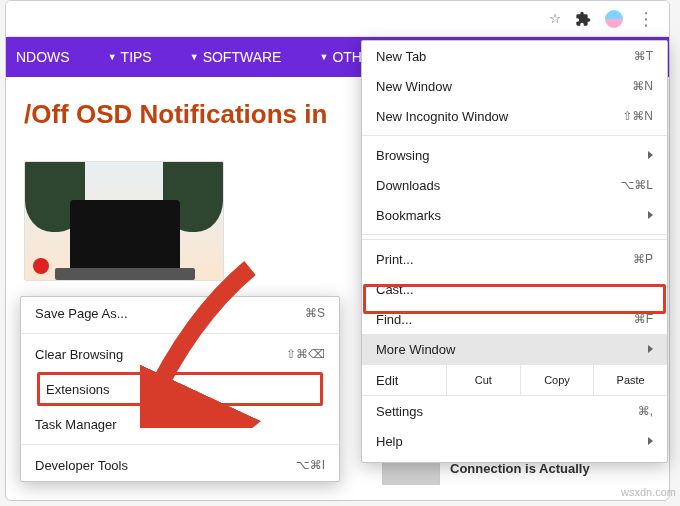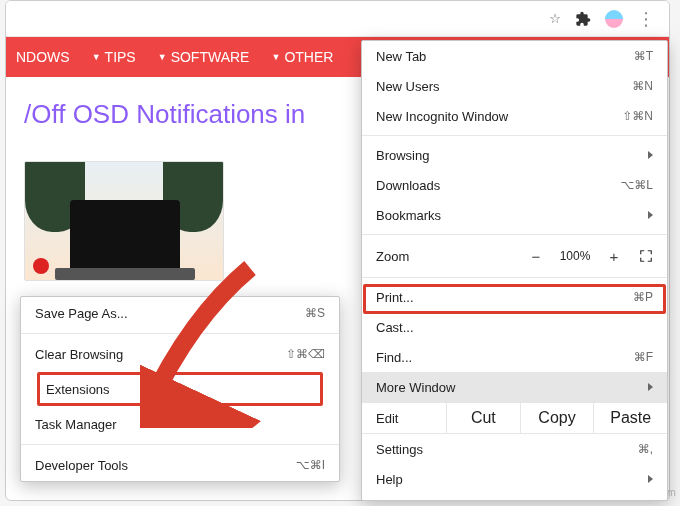--- a/index.html
+++ b/index.html
@@ -1,23 +1,23 @@
 <!DOCTYPE html>
 <html><head>
 <meta charset="utf-8">
 <style>
 *{box-sizing:border-box;margin:0;padding:0;font-family:-apple-system,BlinkMacSystemFont,"Segoe UI",sans-serif}
 body{width:680px;height:506px;background:#f5f5f5;position:relative;overflow:hidden;font-size:13px;color:#222}
 .frame{position:absolute;top:0;left:5px;right:10px;bottom:5px;background:#fff;border:1px solid #ccc;border-radius:6px;overflow:hidden}
 .toolbar{height:36px;background:#fff;display:flex;justify-content:flex-end;align-items:center;gap:14px;padding:0 14px;border-bottom:1px solid #e8e8e8}
 .toolbar-icon{display:flex;align-items:center;justify-content:center;color:#5f6368}
 .avatar{width:18px;height:18px;border-radius:50%;background:linear-gradient(180deg,#7bd6ff 50%,#ffaacc 50%)}
-.nav{height:40px;background:#ef4444;color:#fff;display:flex;align-items:center;gap:22px;padding-left:10px;font-size:14px}
+.nav{height:40px;background:#6d28d9;color:#fff;display:flex;align-items:center;gap:38px;padding-left:10px;font-size:14px}
 .nav-item{display:flex;align-items:center;gap:4px;cursor:default}
-.title{font-size:26px;font-weight:400;color:#8b5cf6;padding:22px 18px}
+.title{font-size:26px;font-weight:700;color:#c2410c;padding:22px 18px}
 .body-area{position:absolute;top:160px;left:18px;right:20px;bottom:0}
 .thumb{width:200px;height:120px;background:#dfeaf0;border:1px solid #e0e0e0;border-radius:2px;position:relative;overflow:hidden}
 .thumb .sky{position:absolute;inset:0;background:linear-gradient(#e8f0f4,#fbe6d0)}
 .thumb .tree{position:absolute;top:0;width:60px;height:70px;background:#2e4630;border-radius:0 0 45% 45%}
 .thumb .tree.r{right:0}
 .thumb .laptop{position:absolute;bottom:10px;left:45px;width:110px;height:70px;background:#111;border-radius:4px 4px 0 0}
 .thumb .kb{position:absolute;bottom:0;left:30px;width:140px;height:12px;background:#555;border-radius:2px}
 .thumb .dot{position:absolute;left:8px;top:96px;width:16px;height:16px;background:#d22;border-radius:50%}
 .body-text{position:absolute;top:245px;left:0;color:#444;font-size:14px;line-height:1.6}
 .main-menu{position:absolute;top:40px;right:12px;width:307px;background:#fff;border:1px solid #c7c7c7;border-radius:2px;box-shadow:0 4px 18px rgba(0,0,0,.25);z-index:20}
@@ -26,21 +26,21 @@
 .sep{height:1px;background:#e6e6e6;margin:4px 0}
 .sc{color:#6b6b6b;font-size:12px}
 .tri{width:0;height:0;border-left:5px solid #666;border-top:4px solid transparent;border-bottom:4px solid transparent}
 .zoom-row{display:flex;align-items:center;height:34px;padding:0 0 0 14px}
 .zoom-ctrl{flex:1;display:flex;align-items:center;justify-content:flex-end;gap:2px;padding-right:6px}
 .zbtn{width:30px;text-align:center;font-size:15px;color:#444}
 .zval{width:44px;text-align:center;font-size:12px}
 .zexp{width:30px;display:flex;align-items:center;justify-content:center}
 .edit-row{display:flex;align-items:center;height:32px;border-top:1px solid #e6e6e6;border-bottom:1px solid #e6e6e6}
 .edit-row .mi{flex:0 0 auto;border:none;height:100%}
-.edit-cell{flex:1;text-align:center;border-left:1px solid #e6e6e6;height:100%;display:flex;align-items:center;justify-content:center;font-size:16px}
+.edit-cell{flex:1;text-align:center;border-left:1px solid #e6e6e6;height:100%;display:flex;align-items:center;justify-content:center;font-size:11px}
 .hl-more{position:absolute;top:284px;right:14px;width:303px;height:30px;border:3px solid #da3b2a;border-radius:2px;z-index:25;pointer-events:none}
 .sub-menu{position:absolute;top:296px;left:20px;width:320px;background:#fff;border:1px solid #c7c7c7;border-radius:2px;box-shadow:0 4px 18px rgba(0,0,0,.25);z-index:30}
 .sub-menu .mi{height:32px}
 .hl-ext{border:3px solid #da3b2a;border-radius:2px;margin:2px 16px}
 .hl-ext .mi{height:28px;padding:0 6px}
 .arrow{position:absolute;top:258px;left:140px;z-index:40;pointer-events:none}
 .related{position:absolute;right:22px;top:392px;width:265px}
 .rel-item{display:flex;gap:10px;margin-bottom:12px}
 .rel-thumb{width:58px;height:40px;background:#d0d0d0;border:1px solid #ccc;flex-shrink:0}
 .rel-title{font-size:13px;font-weight:600;color:#333;line-height:1.25}
@@ -109,54 +109,41 @@
     </div>
   </div>
 </div>
 
 <div class="main-menu">
   <div class="mi">
       <span>New Tab</span>
       <span class="sc">⌘T</span>
     </div>
   <div class="mi">
-      <span>New Users</span>
+      <span>New Window</span>
       <span class="sc">⌘N</span>
     </div>
   <div class="mi">
       <span>New Incognito Window</span>
       <span class="sc">⇧⌘N</span>
     </div>
   <div class="sep"></div>
   <div class="mi">
       <span>Browsing</span>
       <span class="tri"></span>
     </div>
   <div class="mi">
       <span>Downloads</span>
       <span class="sc">⌥⌘L</span>
     </div>
   <div class="mi">
       <span>Bookmarks</span>
       <span class="tri"></span>
     </div>
   <div class="sep"></div>
-  <div class="zoom-row">
-    <span>Zoom</span>
-    <span class="zoom-ctrl">
-      <span class="zbtn">−</span>
-      <span class="zval">100%</span>
-      <span class="zbtn">+</span>
-      <span class="zexp">
-        <svg width="14" height="14" viewBox="0 0 24 24" fill="none" stroke="#333" stroke-width="2">
-            <path d="M3 9V3h6M21 9V3h-6M3 15v6h6M21 15v6h-6"></path>
-          </svg>
-      </span>
-    </span>
-  </div>
   <div class="sep"></div>
   <div class="mi">
       <span>Print...</span>
       <span class="sc">⌘P</span>
     </div>
   <div class="mi">
       <span>Cast...</span>
     </div>
   <div class="mi">
       <span>Find...</span>

